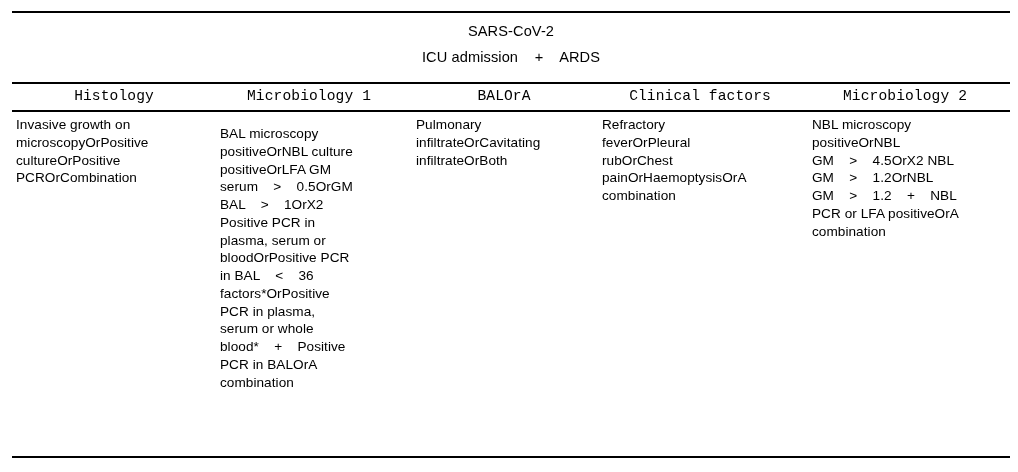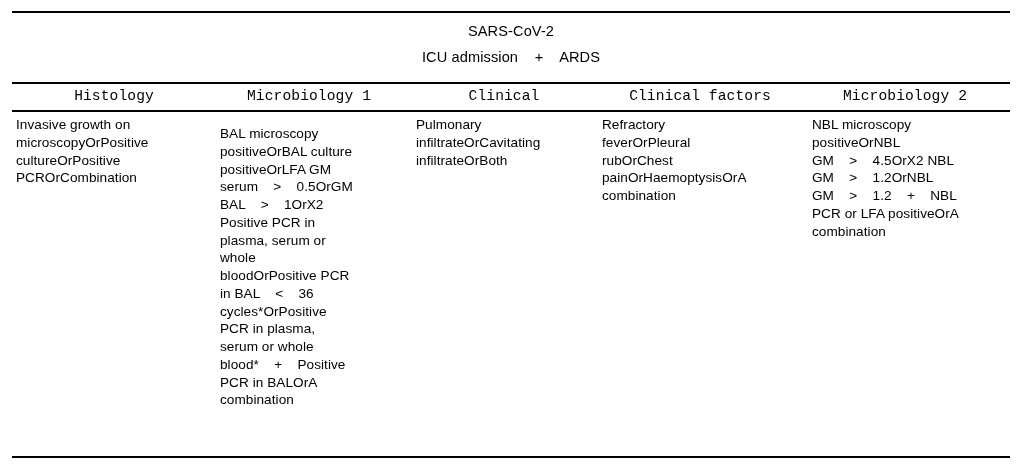--- a/index.html
+++ b/index.html
@@ -106,46 +106,45 @@
   <div class="title-block">
     <div class="title-line">SARS-CoV-2</div>
     <div class="title-line">ICU admission    +    ARDS</div>
   </div>
 
   <div class="rule rule-mid"></div>
 
   <div class="head-row">
     <div class="col-head h0">Histology</div>
     <div class="col-head h1">Microbiology 1</div>
-    <div class="col-head h2">Clinical</div>
+    <div class="col-head h2">BALOrA</div>
     <div class="col-head h3">Clinical factors</div>
     <div class="col-head h4">Microbiology 2</div>
   </div>
 
   <div class="rule rule-head"></div>
 
   <div class="body-row">
     <div class="cell c0">
         <span class="ln">Invasive growth on</span>
         <span class="ln">microscopyOrPositive</span>
         <span class="ln">cultureOrPositive</span>
         <span class="ln">PCROrCombination</span>
       </div>
     <div class="cell c1">
         <span class="ln">BAL microscopy</span>
-        <span class="ln">positiveOrBAL culture</span>
+        <span class="ln">positiveOrNBL culture</span>
         <span class="ln">positiveOrLFA GM</span>
         <span class="ln">serum    &gt;    0.5OrGM</span>
         <span class="ln">BAL    &gt;    1OrX2</span>
         <span class="ln">Positive PCR in</span>
         <span class="ln">plasma, serum or</span>
-        <span class="ln">whole</span>
         <span class="ln">bloodOrPositive PCR</span>
         <span class="ln">in BAL    &lt;    36</span>
-        <span class="ln">cycles*OrPositive</span>
+        <span class="ln">factors*OrPositive</span>
         <span class="ln">PCR in plasma,</span>
         <span class="ln">serum or whole</span>
         <span class="ln">blood*    +    Positive</span>
         <span class="ln">PCR in BALOrA</span>
         <span class="ln">combination</span>
       </div>
     <div class="cell c2">
         <span class="ln">Pulmonary</span>
         <span class="ln">infiltrateOrCavitating</span>
         <span class="ln">infiltrateOrBoth</span>

